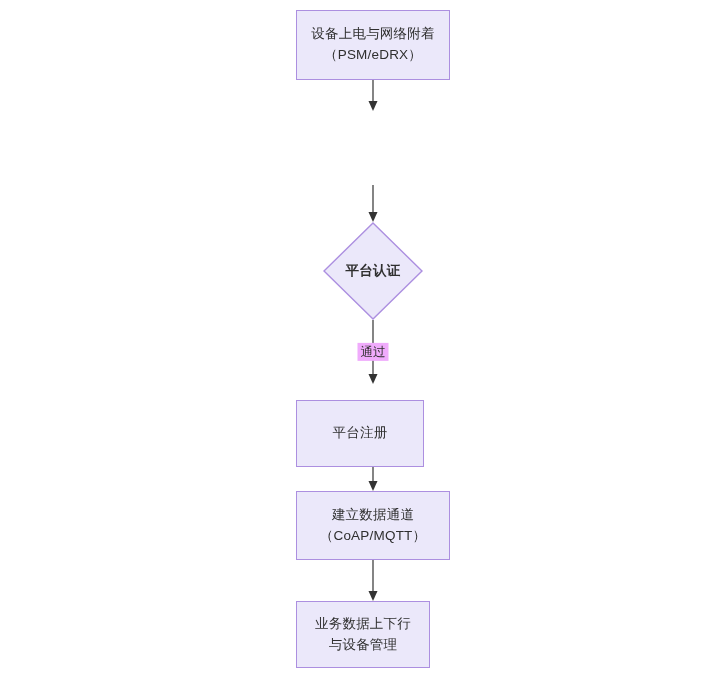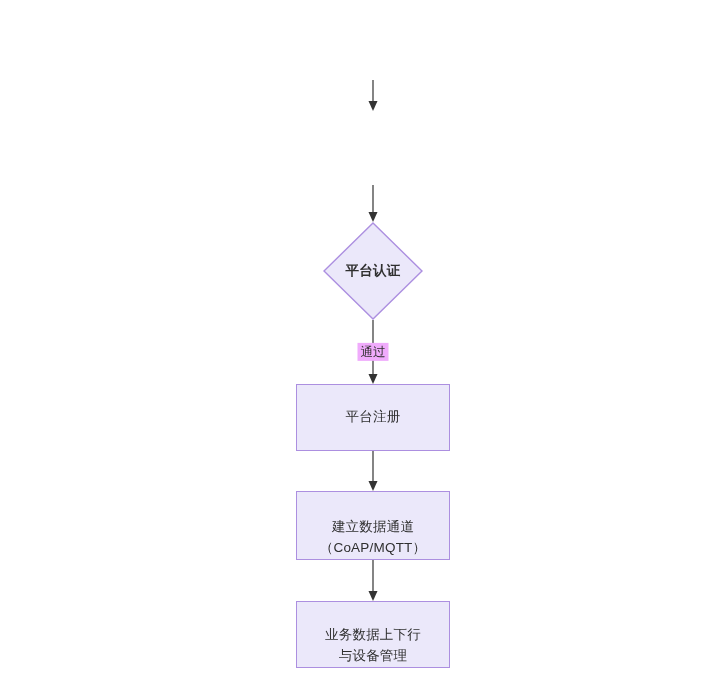--- a/index.html
+++ b/index.html
@@ -118,38 +118,42 @@
       <path class="edge-line" d="M373 451 L373 484"></path>
       <polygon class="edge-head" points="373,491 368.5,481 377.5,481"></polygon>
     </g>
 
     <g>
       <path class="edge-line" d="M373 560 L373 594"></path>
       <polygon class="edge-head" points="373,601 368.5,591 377.5,591"></polygon>
     </g>
   </svg>
 
+  <div class="node" style="left:296px; top:10px; width:154px; height:70px;">
+    <span class="ln">设备上电与网络附着</span>
+    <span class="ln">（PSM/eDRX）</span>
+  </div>
 
 
   <div class="decision" style="left:323px; top:222px; width:100px; height:98px;font-weight:bold;">
     <svg class="dia-svg" viewBox="0 0 100 98" width="100" height="98">
       <polygon points="50,1 99,49 50,97 1,49" fill="#ebe8fa" stroke="#ac8fe0" stroke-width="1.4"></polygon>
     </svg>
     <span class="dia-text">平台认证</span>
   </div>
 
   <div class="edge-label" style="left:373px; top:352px;">通过</div>
 
-  <div class="node" style="left:296px; top:384px; width:154px; height:67px;text-align:right;">
+  <div class="node" style="left:296px; top:400px; width:128px; height:67px;text-align:right;">
     <span class="ln">平台注册</span>
   </div>
 
-  <div class="node" style="left:296px; top:491px; width:154px; height:69px;justify-content:flex-end;">
+  <div class="node" style="left:296px; top:491px; width:154px; height:69px;">
     <span class="ln">建立数据通道</span>
     <span class="ln">（CoAP/MQTT）</span>
   </div>
 
-  <div class="node" style="left:296px; top:601px; width:154px; height:67px;justify-content:flex-end;">
+  <div class="node" style="left:296px; top:601px; width:134px; height:67px;">
     <span class="ln">业务数据上下行</span>
     <span class="ln">与设备管理</span>
   </div>
 
 </div>
 
 </body></html>

